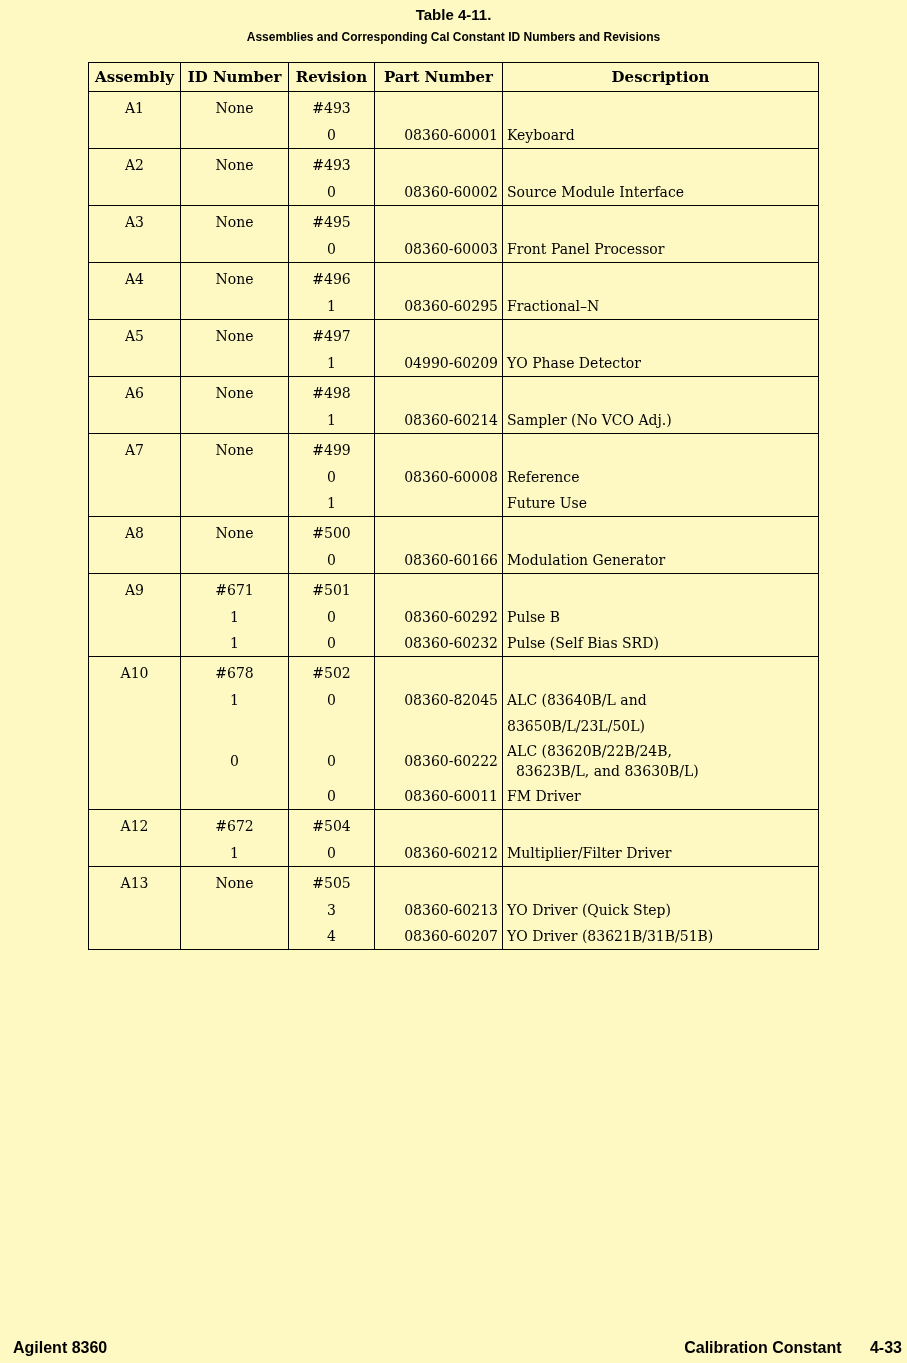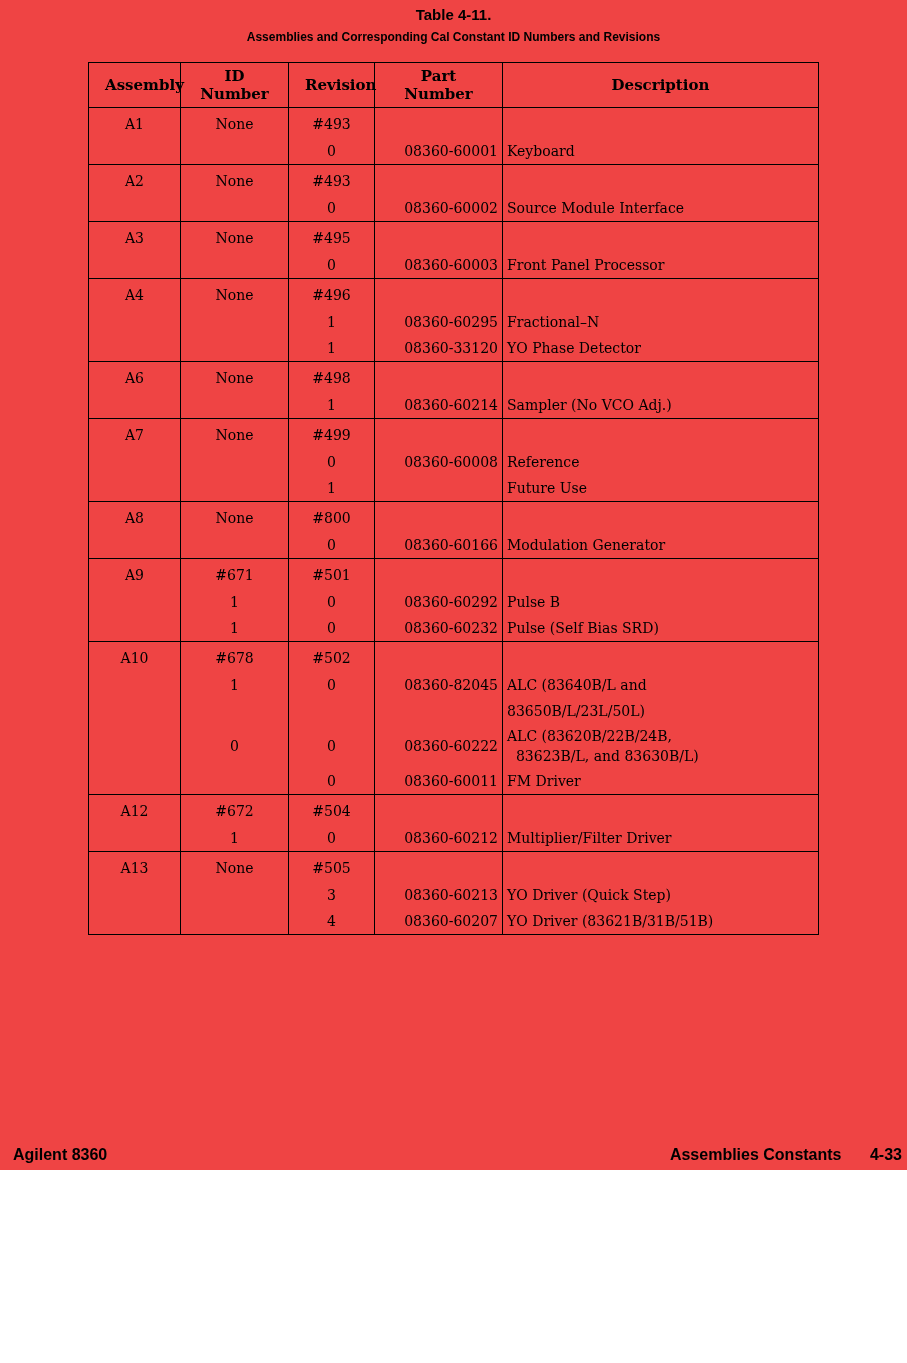--- a/index.html
+++ b/index.html
@@ -3,22 +3,22 @@
 <meta charset="utf-8">
 <style>
   html, body {
     margin: 0;
     padding: 0;
     background: #ffffff;
   }
   .page {
     position: relative;
     width: 907px;
-    height: 1170px;
-    background: #ef4444;
+    height: 1363px;
+    background: #fef9c3;
     color: #000000;
     font-family: "DejaVu Serif", serif;
     overflow: hidden;
   }
   .title-block {
     text-align: center;
     padding-top: 5px;
     font-family: "Liberation Sans", sans-serif;
     font-weight: bold;
   }
@@ -43,21 +43,21 @@
   table.cal-table col.c1 { width: 108px; }
   table.cal-table col.c2 { width: 86px; }
   table.cal-table col.c3 { width: 128px; }
   table.cal-table col.c4 { width: 316px; }
   table.cal-table th {
     font-family: "DejaVu Serif", serif;
     font-weight: bold;
     font-size: 15px;
     border-bottom: 1px solid #000;
     border-left: 1px solid #000;
-    padding: 4px 16px;
+    padding: 4px 0;
     text-align: center;
     height: 20px;
   }
   table.cal-table th:first-child { border-left: none; }
   table.cal-table td {
     border-left: 1px solid #000;
     padding: 2px 4px;
     height: 22px;
     vertical-align: middle;
     line-height: 20px;
@@ -166,25 +166,32 @@
           <td class="col-3"></td>
           <td class="col-4"></td>
         </tr>
         <tr>
           <td class="col-0"></td>
           <td class="col-1"></td>
           <td class="col-2">1</td>
           <td class="col-3">08360-60295</td>
           <td class="col-4">Fractional–N</td>
         </tr>
+        <tr class="group-start">
+          <td class="col-0">A5</td>
+          <td class="col-1">None</td>
+          <td class="col-2">#497</td>
+          <td class="col-3"></td>
+          <td class="col-4"></td>
+        </tr>
         <tr>
           <td class="col-0"></td>
           <td class="col-1"></td>
           <td class="col-2">1</td>
-          <td class="col-3">08360-33120</td>
+          <td class="col-3">04990-60209</td>
           <td class="col-4">YO Phase Detector</td>
         </tr>
         <tr class="group-start">
           <td class="col-0">A6</td>
           <td class="col-1">None</td>
           <td class="col-2">#498</td>
           <td class="col-3"></td>
           <td class="col-4"></td>
         </tr>
         <tr>
@@ -211,21 +218,21 @@
         <tr>
           <td class="col-0"></td>
           <td class="col-1"></td>
           <td class="col-2">1</td>
           <td class="col-3"></td>
           <td class="col-4">Future Use</td>
         </tr>
         <tr class="group-start">
           <td class="col-0">A8</td>
           <td class="col-1">None</td>
-          <td class="col-2">#800</td>
+          <td class="col-2">#500</td>
           <td class="col-3"></td>
           <td class="col-4"></td>
         </tr>
         <tr>
           <td class="col-0"></td>
           <td class="col-1"></td>
           <td class="col-2">0</td>
           <td class="col-3">08360-60166</td>
           <td class="col-4">Modulation Generator</td>
         </tr>
@@ -320,18 +327,18 @@
           <td class="col-2">4</td>
           <td class="col-3">08360-60207</td>
           <td class="col-4">YO Driver (83621B/31B/51B)</td>
         </tr>
       </tbody>
   </table>
 
   <div class="footer">
     <span>Agilent 8360</span>
     <span class="footer-right">
-      <span>Assemblies Constants</span>
+      <span>Calibration Constant</span>
       <span class="pgnum">4-33</span>
     </span>
   </div>
 
 </div>
 
 </body></html>

